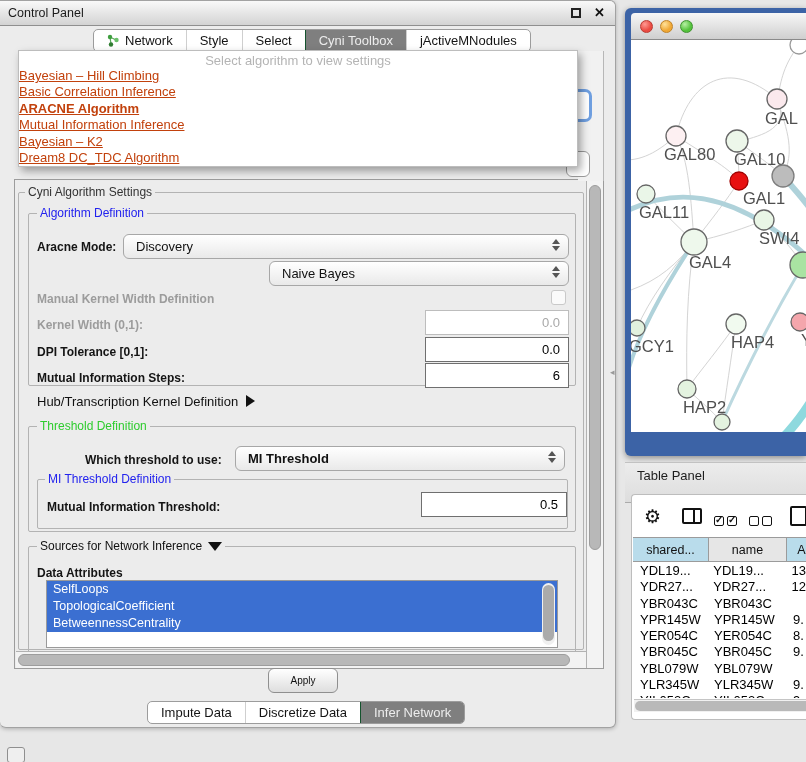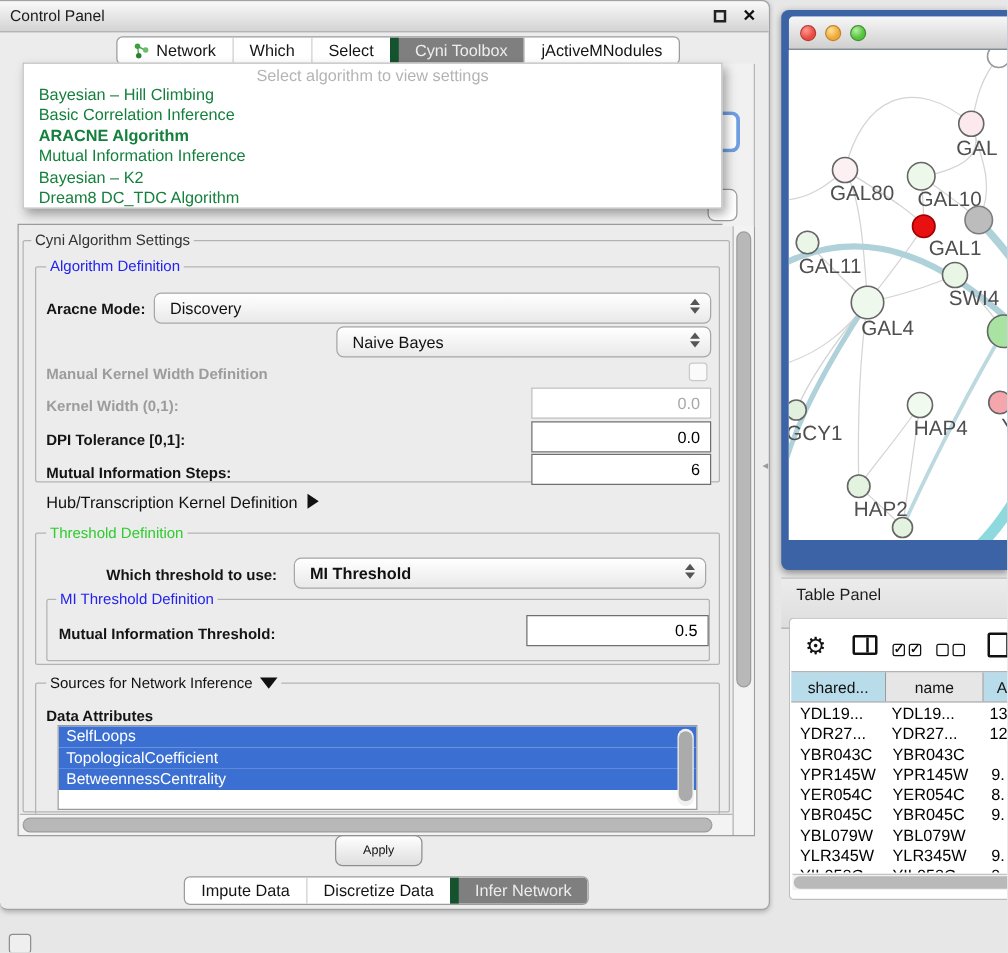--- a/index.html
+++ b/index.html
@@ -16,28 +16,28 @@
   .cp-title{position:absolute;left:8px;top:5px;font-size:12.5px;color:#1b1b1b;}
   .win-restore{position:absolute;right:34px;top:7px;width:10px;height:10px;border:2px solid #222;}
   .win-close{position:absolute;right:10px;top:4px;font-size:13px;font-weight:bold;color:#111;}
 
   
   .seg{position:absolute;display:flex;background:#fff;border:1px solid #9c9c9c;
        border-radius:5px;overflow:hidden;height:23px;}
   .seg .s{display:flex;align-items:center;padding:0 13px;font-size:13px;color:#141414;
           border-left:1px solid #cfcfcf;white-space:nowrap;}
   .seg .s:first-child{border-left:none;}
-  .seg .s.sel{background:#7f7f7f;color:#ededed;border-left:7px solid #14532d;}
+  .seg .s.sel{background:#7f7f7f;color:#ededed;border-left:1px solid #14532d;}
   .net-ico{width:13px;height:13px;margin-right:5px;display:inline-block;}
 
   
   .dd{position:absolute;left:18px;top:49px;width:560px;height:117px;background:#fff;
       border:1px solid #bdbdbd;box-shadow:3px 4px 8px rgba(0,0,0,.35);z-index:30;}
   .dd-ph{height:17px;text-align:center;color:#b4b4b4;font-size:13px;padding-top:2px;}
-  .dd-item{height:16.4px;line-height:16.4px;padding-left:12px;font-size:13px;color:#15803d;}
+  .dd-item{height:16.4px;line-height:16.4px;padding-left:0;font-size:13px;color:#c2410c;text-decoration:underline;}
   .dd-item.bold{font-weight:bold;}
 
   
   .frag-zone{position:absolute;left:578px;top:50px;width:26px;height:130px;background:#f1f1f1;
       border-right:1px solid #b7b7b7;z-index:5;}
   .frag-combo{position:absolute;left:577px;top:88px;width:15px;height:33px;background:#fff;
       border:3px solid #6f9fe0;border-left:none;border-radius:0 7px 7px 0;z-index:6;}
   .frag-box{position:absolute;left:566px;top:150px;width:24px;height:26px;background:#fff;
       border:1px solid #9a9a9a;border-radius:6px;z-index:6;}
 
@@ -136,21 +136,21 @@
           <svg class="net-ico" viewBox="0 0 13 13">
             <line x1="3" y1="3" x2="9" y2="6" stroke="#57a657" stroke-width="1.2"></line>
             <line x1="3" y1="3" x2="4" y2="10" stroke="#57a657" stroke-width="1.2"></line>
             <circle cx="3" cy="3" r="2.2" fill="#3f9e3f"></circle>
             <circle cx="9.5" cy="6" r="2.2" fill="#6abf69"></circle>
             <circle cx="4" cy="10.5" r="2.2" fill="#2f7d31"></circle>
           </svg>
           <span>Network</span>
         </div>
         <div class="s">
-          <span>Which</span>
+          <span>Style</span>
         </div>
         <div class="s">
           <span>Select</span>
         </div>
         <div class="s sel">
           <span>Cyni Toolbox</span>
         </div>
         <div class="s">
           <span>jActiveMNodules</span>
         </div>

